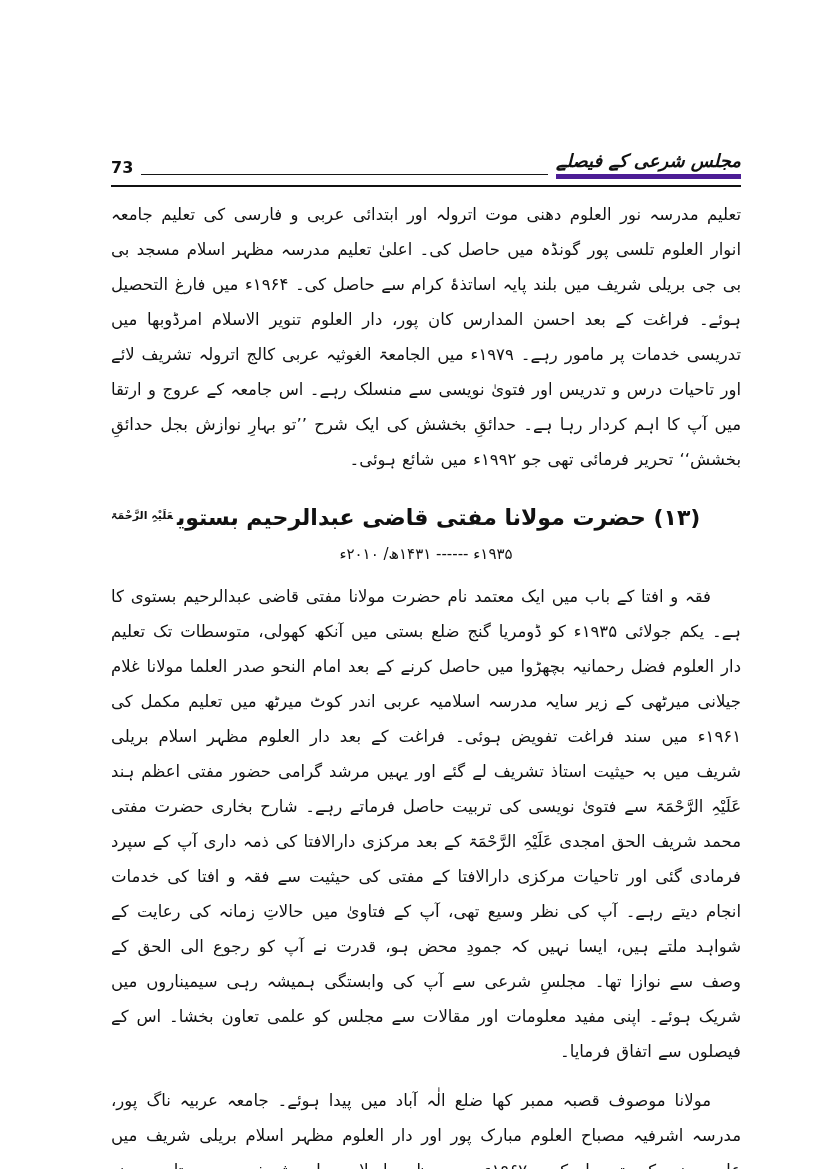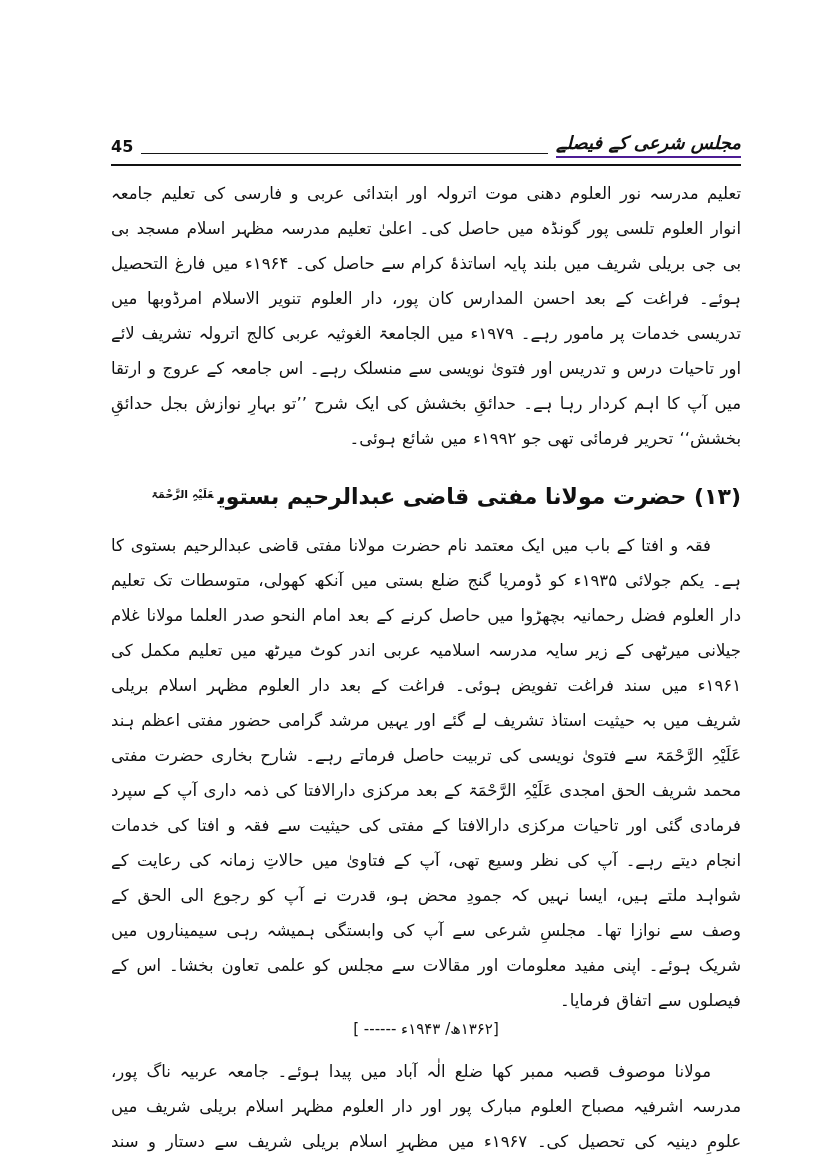--- a/index.html
+++ b/index.html
@@ -29,22 +29,23 @@
     display: flex;
     align-items: flex-end;
     gap: 8px;
     margin-bottom: 6px;
   }
   .header-title {
     font-size: 18px;
     font-weight: bold;
     font-style: italic;
     padding-bottom: 3px;
-    border-bottom: 2px solid #4c1d95;
+    border-bottom: 5px solid #4c1d95;
     white-space: nowrap;
+    margin-top: 18px;
   }
   .header-line {
     flex: 1 1 auto;
     border-bottom: 1.5px solid #161616;
     height: 1px;
     margin-bottom: 4px;
   }
   .page-number {
     font-size: 16px;
     font-weight: bold;
@@ -65,21 +66,21 @@
     word-spacing: 1px;
   }
   .body-para.indent {
     text-indent: 30px;
     margin-top: 14px;
   }
   
   .entry-heading {
     font-size: 22px;
     font-weight: bold;
-    text-align: right;
+    text-align: left;
     margin: 22px 0 10px 0;
     line-height: 34px;
   }
   .honorific {
     font-size: 11px;
     font-weight: bold;
     vertical-align: 6px;
     margin-right: 4px;
   }
   .entry-dates {
@@ -91,30 +92,30 @@
 </style>
 </head>
 <body>
 
 <div class="page">
   <div class="content">
 
     <div class="running-header">
       <div class="header-title">مجلس شرعی کے فیصلے</div>
       <div class="header-line"></div>
-      <div class="page-number">45</div>
+      <div class="page-number">73</div>
     </div>
     <hr class="header-rule">
 
     <p class="body-para">تعلیم مدرسہ نور العلوم دھنی موت اترولہ اور ابتدائی عربی و فارسی کی تعلیم جامعہ انوار العلوم تلسی پور گونڈہ میں حاصل کی۔ اعلیٰ تعلیم مدرسہ مظہر اسلام مسجد بی بی جی بریلی شریف میں بلند پایہ اساتذۂ کرام سے حاصل کی۔ ۱۹۶۴ء میں فارغ التحصیل ہوئے۔ فراغت کے بعد احسن المدارس کان پور، دار العلوم تنویر الاسلام امرڈوبھا میں تدریسی خدمات پر مامور رہے۔ ۱۹۷۹ء میں الجامعۃ الغوثیہ عربی کالج اترولہ تشریف لائے اور تاحیات درس و تدریس اور فتویٰ نویسی سے منسلک رہے۔ اس جامعہ کے عروج و ارتقا میں آپ کا اہم کردار رہا ہے۔ حدائقِ بخشش کی ایک شرح ’’تو بہارِ نوازش بجل حدائقِ بخشش‘‘ تحریر فرمائی تھی جو ۱۹۹۲ء میں شائع ہوئی۔</p>
 
     <h2 class="entry-heading"><span>(۱۳) حضرت مولانا مفتی قاضی عبدالرحیم بستوی</span><span class="honorific">عَلَیْہِ الرَّحْمَۃ</span></h2>
 
+    <div class="entry-dates">۱۹۳۵ء ------ ۱۴۳۱ھ/ ۲۰۱۰ء</div>
 
     <p class="body-para indent">فقہ و افتا کے باب میں ایک معتمد نام حضرت مولانا مفتی قاضی عبدالرحیم بستوی کا ہے۔ یکم جولائی ۱۹۳۵ء کو ڈومریا گنج ضلع بستی میں آنکھ کھولی، متوسطات تک تعلیم دار العلوم فضل رحمانیہ بچھڑوا میں حاصل کرنے کے بعد امام النحو صدر العلما مولانا غلام جیلانی میرٹھی کے زیر سایہ مدرسہ اسلامیہ عربی اندر کوٹ میرٹھ میں تعلیم مکمل کی ۱۹۶۱ء میں سند فراغت تفویض ہوئی۔ فراغت کے بعد دار العلوم مظہر اسلام بریلی شریف میں بہ حیثیت استاذ تشریف لے گئے اور یہیں مرشد گرامی حضور مفتی اعظم ہند عَلَیْہِ الرَّحْمَۃ سے فتویٰ نویسی کی تربیت حاصل فرماتے رہے۔ شارح بخاری حضرت مفتی محمد شریف الحق امجدی عَلَیْہِ الرَّحْمَۃ کے بعد مرکزی دارالافتا کی ذمہ داری آپ کے سپرد فرمادی گئی اور تاحیات مرکزی دارالافتا کے مفتی کی حیثیت سے فقہ و افتا کی خدمات انجام دیتے رہے۔ آپ کی نظر وسیع تھی، آپ کے فتاویٰ میں حالاتِ زمانہ کی رعایت کے شواہد ملتے ہیں، ایسا نہیں کہ جمودِ محض ہو، قدرت نے آپ کو رجوع الی الحق کے وصف سے نوازا تھا۔ مجلسِ شرعی سے آپ کی وابستگی ہمیشہ رہی سیمیناروں میں شریک ہوئے۔ اپنی مفید معلومات اور مقالات سے مجلس کو علمی تعاون بخشا۔ اس کے فیصلوں سے اتفاق فرمایا۔</p>
 
 
-    <div class="entry-dates">[۱۳۶۲ھ/ ۱۹۴۳ء ------ ]</div>
 
     <p class="body-para indent">مولانا موصوف قصبہ ممبر کھا ضلع الٰہ آباد میں پیدا ہوئے۔ جامعہ عربیہ ناگ پور، مدرسہ اشرفیہ مصباح العلوم مبارک پور اور دار العلوم مظہر اسلام بریلی شریف میں علومِ دینیہ کی تحصیل کی۔ ۱۹۶۷ء میں مظہرِ اسلام بریلی شریف سے دستار و سند فراغت تفویض ہوئی۔ فراغت کے بعد جبل پور (ایم پی) میں مستقل سکونت اختیار</p>
 
   </div>
 </div>
 
 </body></html>

